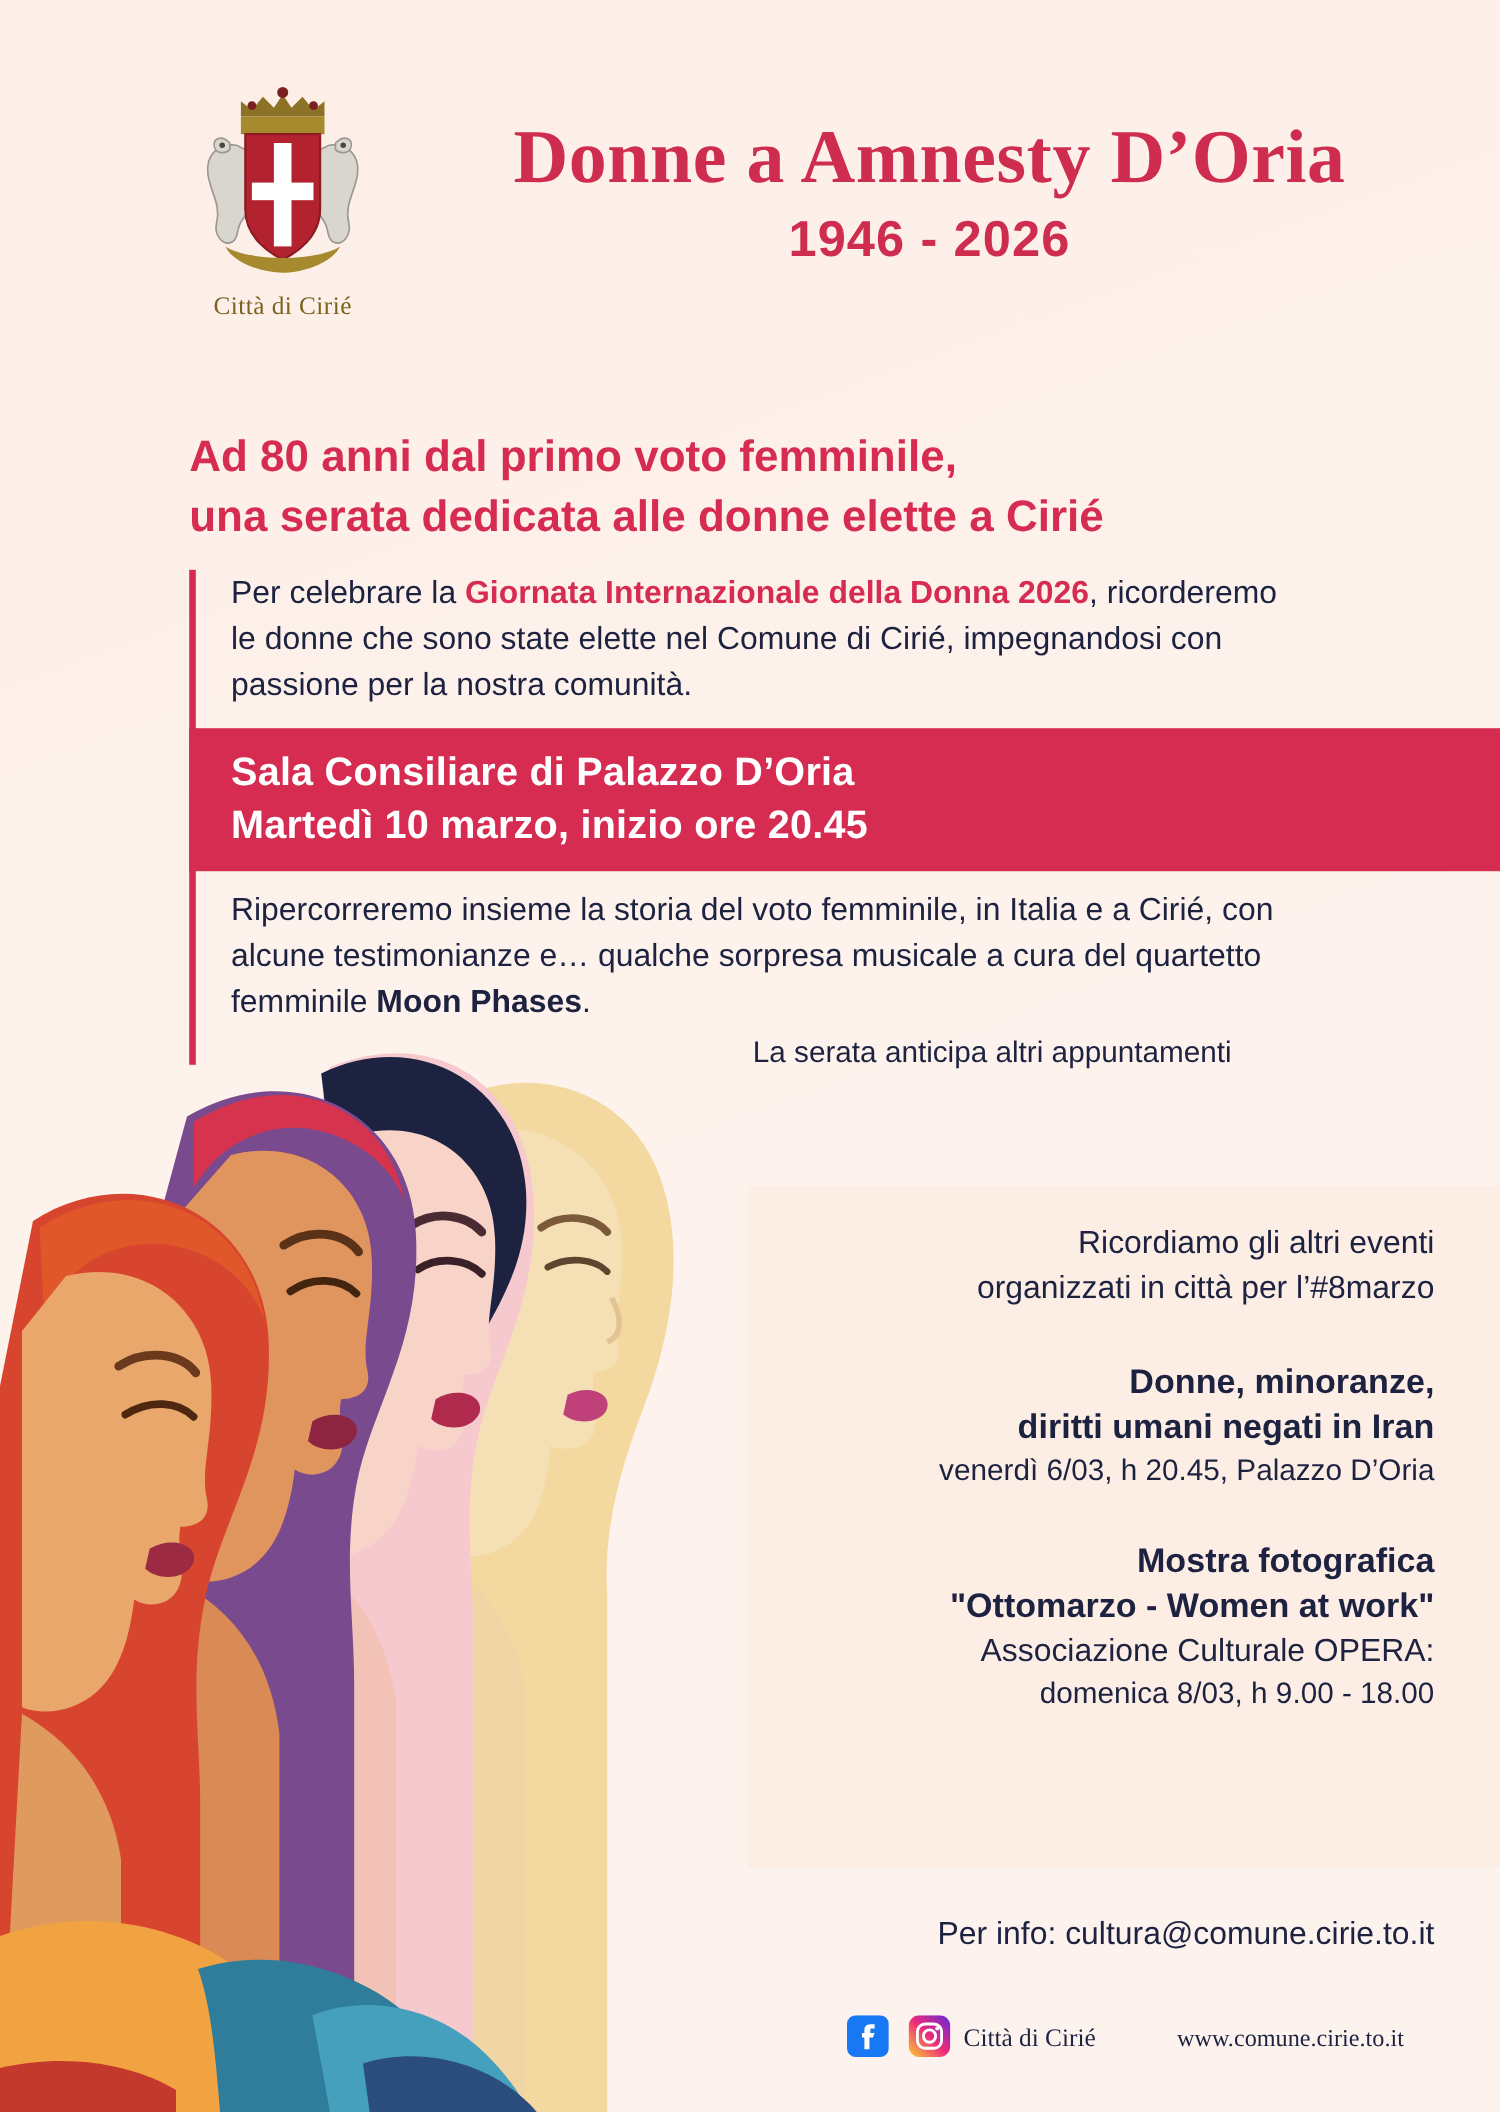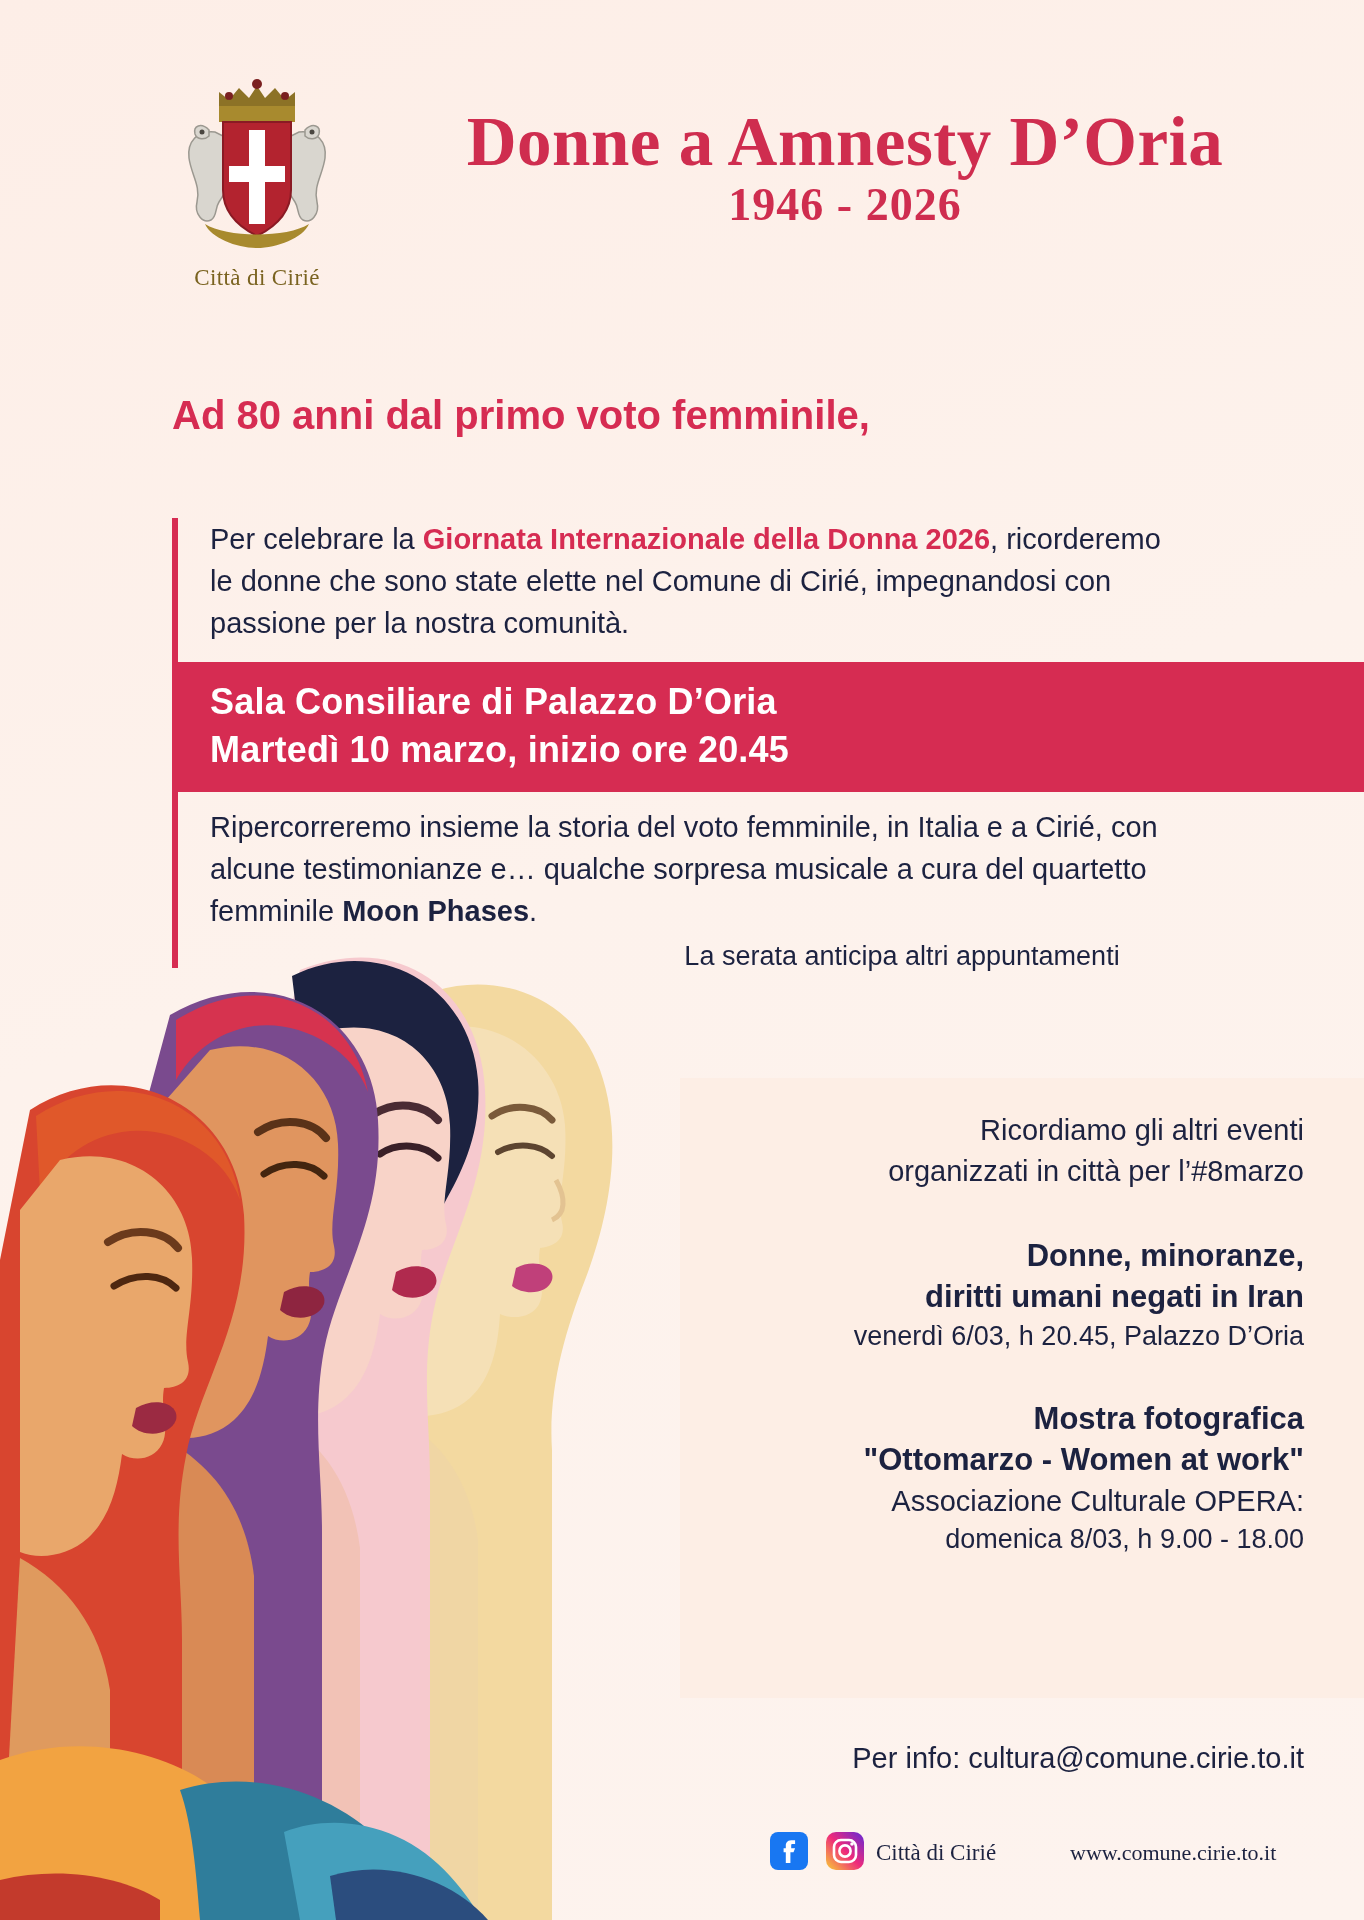--- a/index.html
+++ b/index.html
@@ -59,24 +59,25 @@
   }
   .main-title {
     font-family: "Liberation Serif", serif;
     font-size: 69px;
     font-weight: bold;
     color: #cf2d4f;
     letter-spacing: 0.5px;
     line-height: 1.05;
   }
   .subtitle-years {
-    font-family: Liberation Serif, serif;
+    font-family: Liberation Sans, sans-serif;
     font-size: 46px;
     font-weight: bold;
     color: #cf2d4f;
+    margin-top: 12px;
     letter-spacing: 1px;
   }
 
   
   .headline {
     position: absolute;
     left: 172px;
     top: 388px;
     width: 1080px;
     color: #d62c52;
@@ -278,20 +279,21 @@
     </div>
 
     <div class="title-block">
       <div class="main-title">Donne a Amnesty D’Oria</div>
       <div class="subtitle-years">1946 - 2026</div>
     </div>
   </div>
 
   <div class="headline">
     <div>Ad 80 anni dal primo voto femminile,</div>
+    <div>una serata dedicata alle donne elette a Cirié</div>
   </div>
 
   <div class="body-col">
     <div class="left-rule"></div>
 
     <div class="para">
       <span>Per celebrare la </span><b>Giornata Internazionale della Donna 2026</b><span>, ricorderemo le donne che sono state elette nel Comune di Cirié, impegnandosi con passione per la nostra comunità.</span>
     </div>
 
     <div class="banner">

